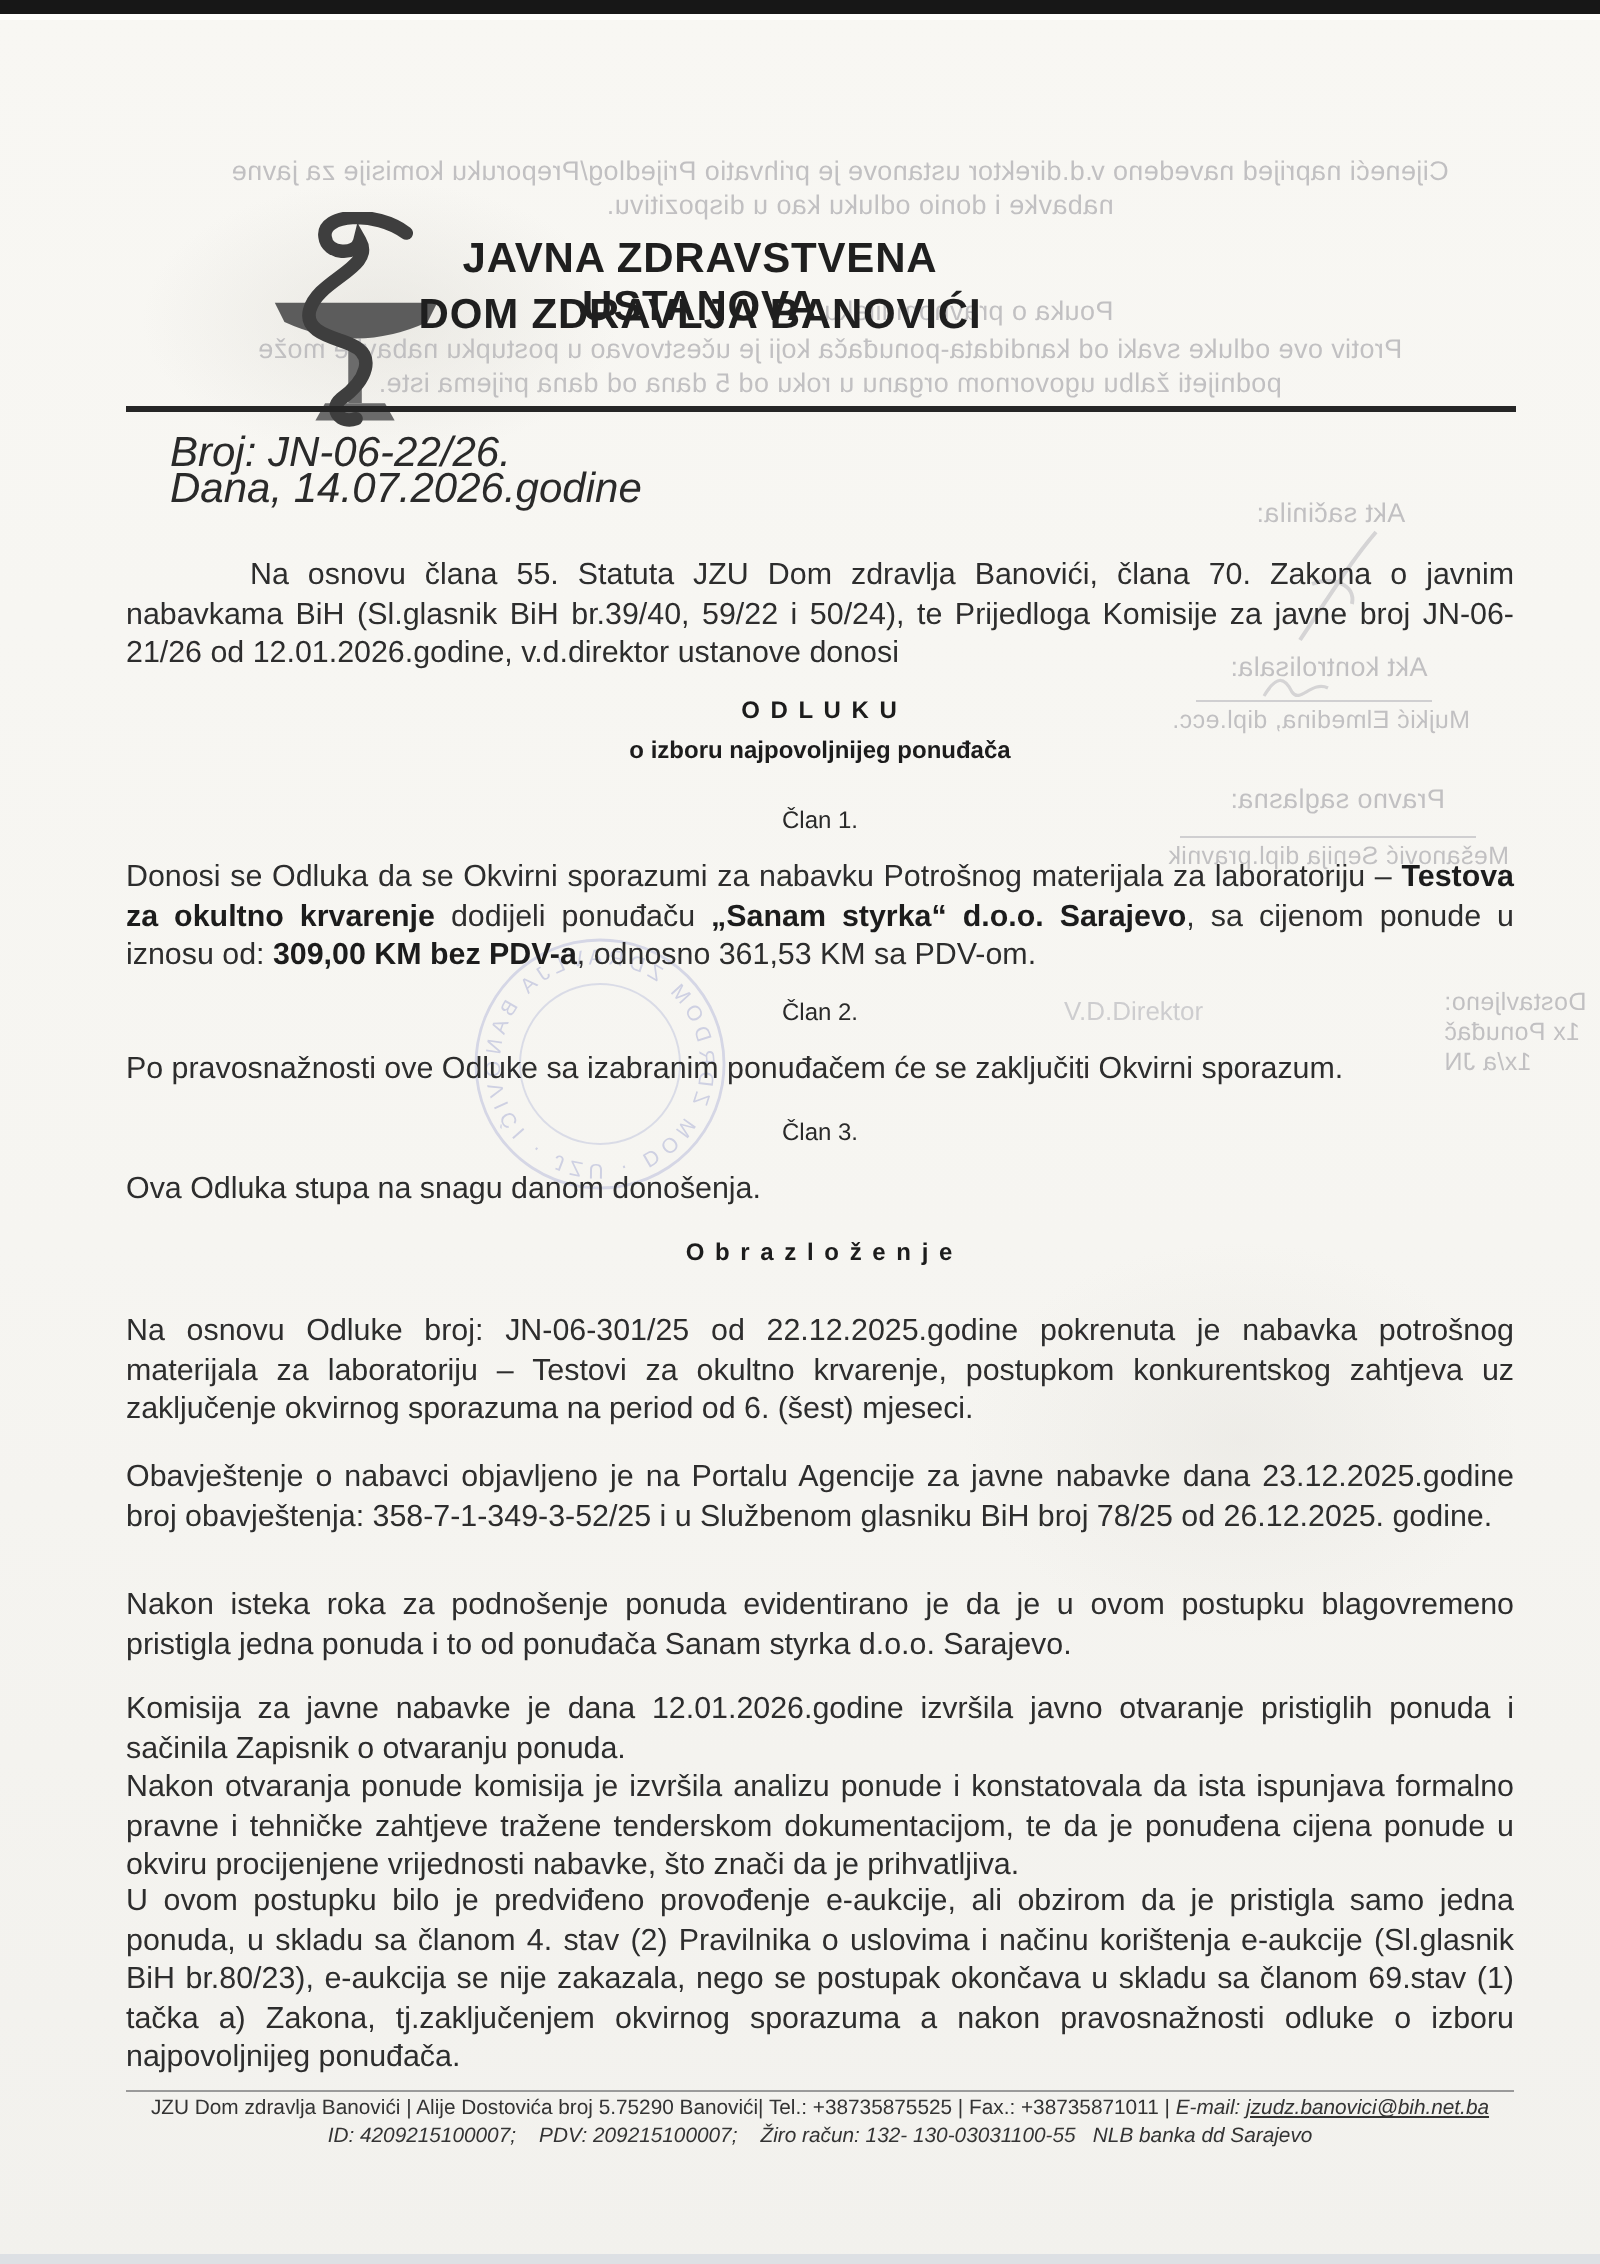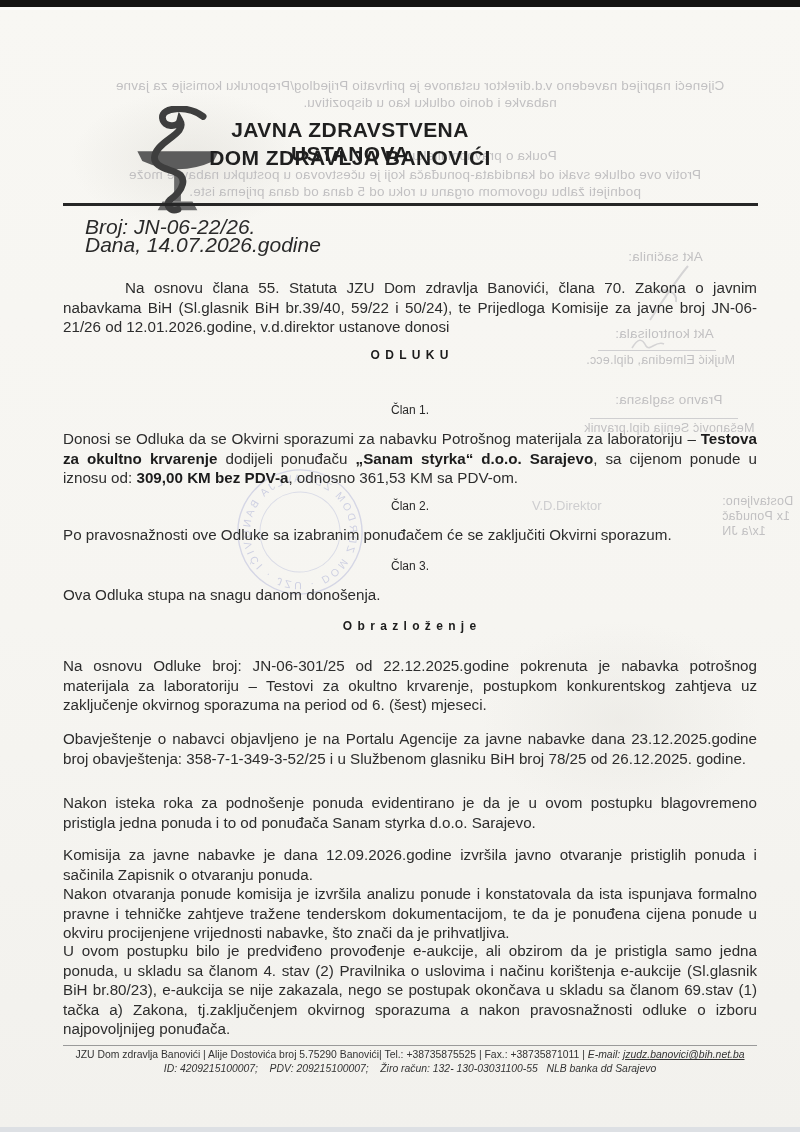--- a/index.html
+++ b/index.html
@@ -109,35 +109,36 @@
 
 
   <div class="rule"></div>
 
   <div class="meta" style="top:215px;">Broj: JN-06-22/26.</div>
   <div class="meta" style="top:233px;">Dana, 14.07.2026.godine</div>
 
   <p class="para indent" style="top:278px;">Na osnovu člana 55. Statuta JZU Dom zdravlja Banovići, člana 70. Zakona o javnim nabavkama BiH (Sl.glasnik BiH br.39/40, 59/22 i 50/24), te Prijedloga Komisije za javne broj JN-06-21/26 od 12.01.2026.godine, v.d.direktor ustanove donosi</p>
 
   <div class="center-h b sp" style="top:348px;">O D L U K U</div>
+  <div class="center-h b" style="top:368px;">o izboru najpovoljnijeg ponuđača</div>
 
   <div class="center-h" style="top:403px;">Član 1.</div>
   <p class="para" style="top:429px;"><span>Donosi se Odluka da se Okvirni sporazumi za nabavku Potrošnog materijala za laboratoriju – </span><span class="b">Testova za okultno krvarenje</span><span> dodijeli ponuđaču </span><span class="b">„Sanam styrka“ d.o.o. Sarajevo</span><span>, sa cijenom ponude u iznosu od: </span><span class="b">309,00 KM bez PDV-a</span><span>, odnosno 361,53 KM sa PDV-om.</span></p>
 
   <div class="center-h" style="top:499px;">Član 2.</div>
   <p class="para" style="top:525px;text-align:left;">Po pravosnažnosti ove Odluke sa izabranim ponuđačem će se zaključiti Okvirni sporazum.</p>
 
   <div class="center-h" style="top:559px;">Član 3.</div>
   <p class="para" style="top:585px;text-align:left;">Ova Odluka stupa na snagu danom donošenja.</p>
 
   <div class="center-h b" style="top:619px;letter-spacing:1px;">O b r a z l o ž e n j e</div>
   <p class="para" style="top:656px;">Na osnovu Odluke broj: JN-06-301/25 od 22.12.2025.godine pokrenuta je nabavka potrošnog materijala za laboratoriju – Testovi za okultno krvarenje, postupkom konkurentskog zahtjeva uz zaključenje okvirnog sporazuma na period od 6. (šest) mjeseci.</p>
   <p class="para" style="top:729px;">Obavještenje o nabavci objavljeno je na Portalu Agencije za javne nabavke dana 23.12.2025.godine broj obavještenja: 358-7-1-349-3-52/25 i u Službenom glasniku BiH broj 78/25 od 26.12.2025. godine.</p>
   <p class="para" style="top:793px;">Nakon isteka roka za podnošenje ponuda evidentirano je da je u ovom postupku blagovremeno pristigla jedna ponuda i to od ponuđača Sanam styrka d.o.o. Sarajevo.</p>
-  <p class="para" style="top:845px;">Komisija za javne nabavke je dana 12.09.2026.godine izvršila javno otvaranje pristiglih ponuda i sačinila Zapisnik o otvaranju ponuda.</p>
+  <p class="para" style="top:845px;">Komisija za javne nabavke je dana 12.01.2026.godine izvršila javno otvaranje pristiglih ponuda i sačinila Zapisnik o otvaranju ponuda.</p>
   <p class="para" style="top:884px;">Nakon otvaranja ponude komisija je izvršila analizu ponude i konstatovala da ista ispunjava formalno pravne i tehničke zahtjeve tražene tenderskom dokumentacijom, te da je ponuđena cijena ponude u okviru procijenjene vrijednosti nabavke, što znači da je prihvatljiva.</p>
   <p class="para" style="top:941px;">U ovom postupku bilo je predviđeno provođenje e-aukcije, ali obzirom da je pristigla samo jedna ponuda, u skladu sa članom 4. stav (2) Pravilnika o uslovima i načinu korištenja e-aukcije (Sl.glasnik BiH br.80/23), e-aukcija se nije zakazala, nego se postupak okončava u skladu sa članom 69.stav (1) tačka a) Zakona, tj.zaključenjem okvirnog sporazuma a nakon pravosnažnosti odluke o izboru najpovoljnijeg ponuđača.</p>
 
   <div class="footer-rule"></div>
   <div class="footer-t" style="top:1049px;"><span>JZU Dom zdravlja Banovići | Alije Dostovića broj 5.75290 Banovići| Tel.: +38735875525 | Fax.: +38735871011  | </span><span class="em">E-mail:  </span><span class="email">jzudz.banovici@bih.net.ba</span></div>
   <div class="footer-t prewrap" style="top:1063px;">ID: 4209215100007;    PDV: 209215100007;    Žiro račun: 132- 130-03031100-55   NLB banka dd Sarajevo</div>
 
 </div>
 
 </body></html>

